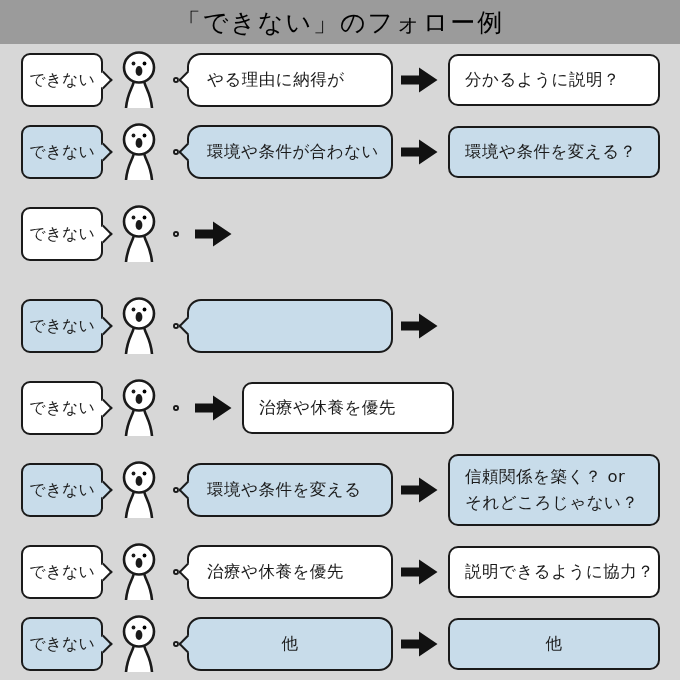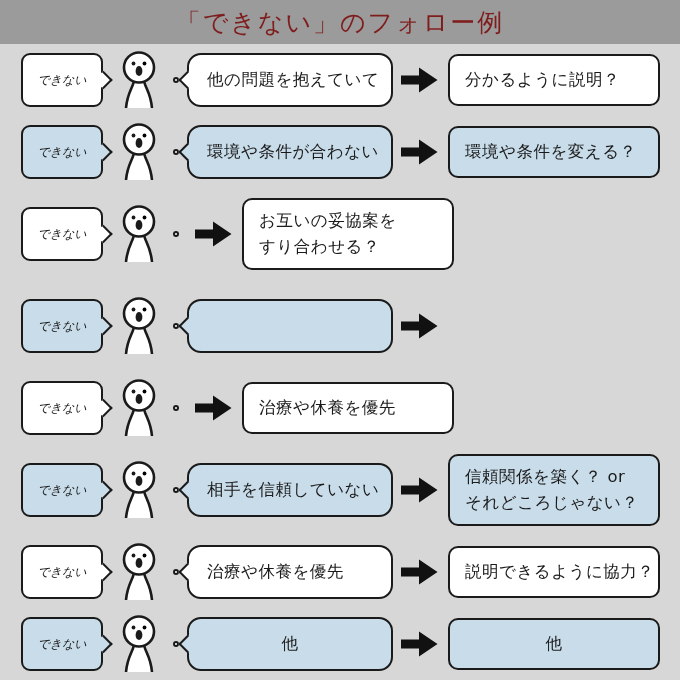--- a/index.html
+++ b/index.html
@@ -8,21 +8,21 @@
     font-family: "DejaVu Sans", sans-serif;
     background: var(--page-bg, #d7d7d7);
     color: #1a1a1a;
   }
   .header {
     width: 680px; height: 44px;
     background: var(--header-bg, #9b9b9b);
     display: flex; align-items: center; justify-content: center;
   }
   .title {
-    font-size: 25px; font-weight: 500; letter-spacing: 2px; color: #7f1d1d;
+    font-size: 25px; font-weight: 500; letter-spacing: 2px; color: #000000;
   }
   .rows { width: 680px; height: 636px; }
   .row {
     display: flex; align-items: center;
     height: 72px;
     padding: 0 21px;
   }
   .row.tall { height: 92px; }
   .row.white { --fill: var(--bubble-white, #ffffff); }
   .row.blue  { --fill: var(--bubble-blue, #c8dcea); }
@@ -39,21 +39,21 @@
     white-space: pre;
     font-size: 16.5px;
     line-height: 26px;
     letter-spacing: 0.5px;
   }
   .bubble.say {
     width: 82px; flex: none;
     border-radius: 9px;
     justify-content: center;
   }
-  .bubble.say .txt { font-size: 12px; letter-spacing: 0; font-style: italic; }
+  .bubble.say .txt { font-size: 16px; letter-spacing: 0; }
   .char { width: 52px; height: 58px; flex: none; margin-left: 10px; }
   .dot {
     flex: none;
     width: 6px; height: 6px;
     margin: 0 8px 0 8px;
     background: #ffffff;
     border: 2.5px solid var(--border, #1a1a1a);
     border-radius: 50%;
   }
   .bubble.reason {
@@ -121,21 +121,21 @@
     <div class="bubble say">
       <i class="tail tail-right"></i>
       <span class="txt">できない</span>
     </div>
     <svg class="char">
         <use href="#person"></use>
       </svg>
     <i class="dot"></i>
     <div class="bubble reason">
       <i class="tail tail-left"></i>
-      <span class="txt">他の問題を抱えていて</span>
+      <span class="txt">やる理由に納得が</span>
     </div>
     <svg class="arrow">
         <use href="#arrowr"></use>
       </svg>
     <div class="bubble result">
       <span class="txt">分かるように説明？</span>
     </div>
   </div>
 
   <div class="row blue">
@@ -164,24 +164,20 @@
       <i class="tail tail-right"></i>
       <span class="txt">できない</span>
     </div>
     <svg class="char">
         <use href="#person"></use>
       </svg>
     <i class="dot"></i>
     <svg class="arrow">
         <use href="#arrowr"></use>
       </svg>
-    <div class="bubble result">
-      <span class="txt">お互いの妥協案を
-すり合わせる？</span>
-    </div>
   </div>
 
   <div class="row blue tall">
     <div class="bubble say">
       <i class="tail tail-right"></i>
       <span class="txt">できない</span>
     </div>
     <svg class="char">
         <use href="#person"></use>
       </svg>
@@ -215,21 +211,21 @@
     <div class="bubble say">
       <i class="tail tail-right"></i>
       <span class="txt">できない</span>
     </div>
     <svg class="char">
         <use href="#person"></use>
       </svg>
     <i class="dot"></i>
     <div class="bubble reason">
       <i class="tail tail-left"></i>
-      <span class="txt">相手を信頼していない</span>
+      <span class="txt">環境や条件を変える</span>
     </div>
     <svg class="arrow">
         <use href="#arrowr"></use>
       </svg>
     <div class="bubble result">
       <span class="txt">信頼関係を築く？ or
 それどころじゃない？</span>
     </div>
   </div>
 

